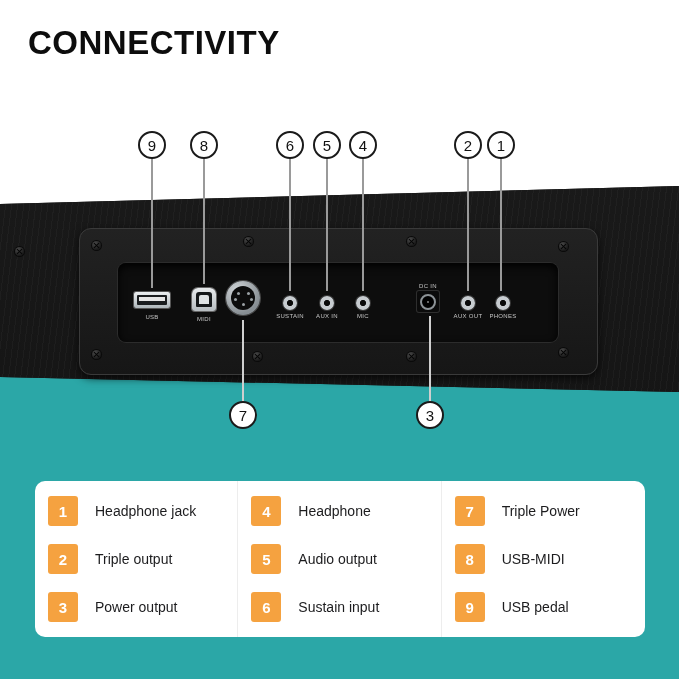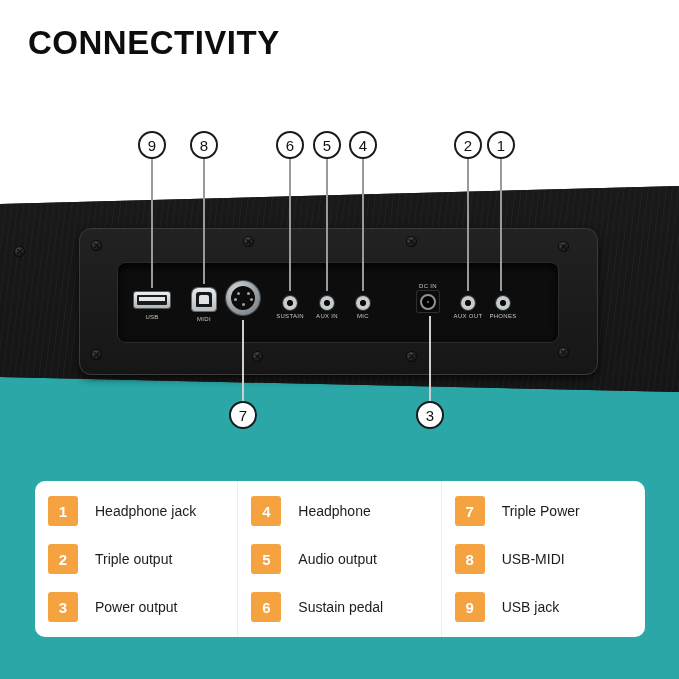--- a/index.html
+++ b/index.html
@@ -183,32 +183,32 @@
       <div class="legend-item">
         <span class="badge">4</span>
         <span class="legend-label">Headphone</span>
       </div>
       <div class="legend-item">
         <span class="badge">5</span>
         <span class="legend-label">Audio output</span>
       </div>
       <div class="legend-item">
         <span class="badge">6</span>
-        <span class="legend-label">Sustain pedal</span>
+        <span class="legend-label">Sustain input</span>
       </div>
     </div>
     <div class="legend-col">
       <div class="legend-item">
         <span class="badge">7</span>
         <span class="legend-label">Triple Power</span>
       </div>
       <div class="legend-item">
         <span class="badge">8</span>
         <span class="legend-label">USB-MIDI</span>
       </div>
       <div class="legend-item">
         <span class="badge">9</span>
-        <span class="legend-label">USB jack</span>
+        <span class="legend-label">USB pedal</span>
       </div>
     </div>
   </div>
 
 </div>
 
 </body></html>

